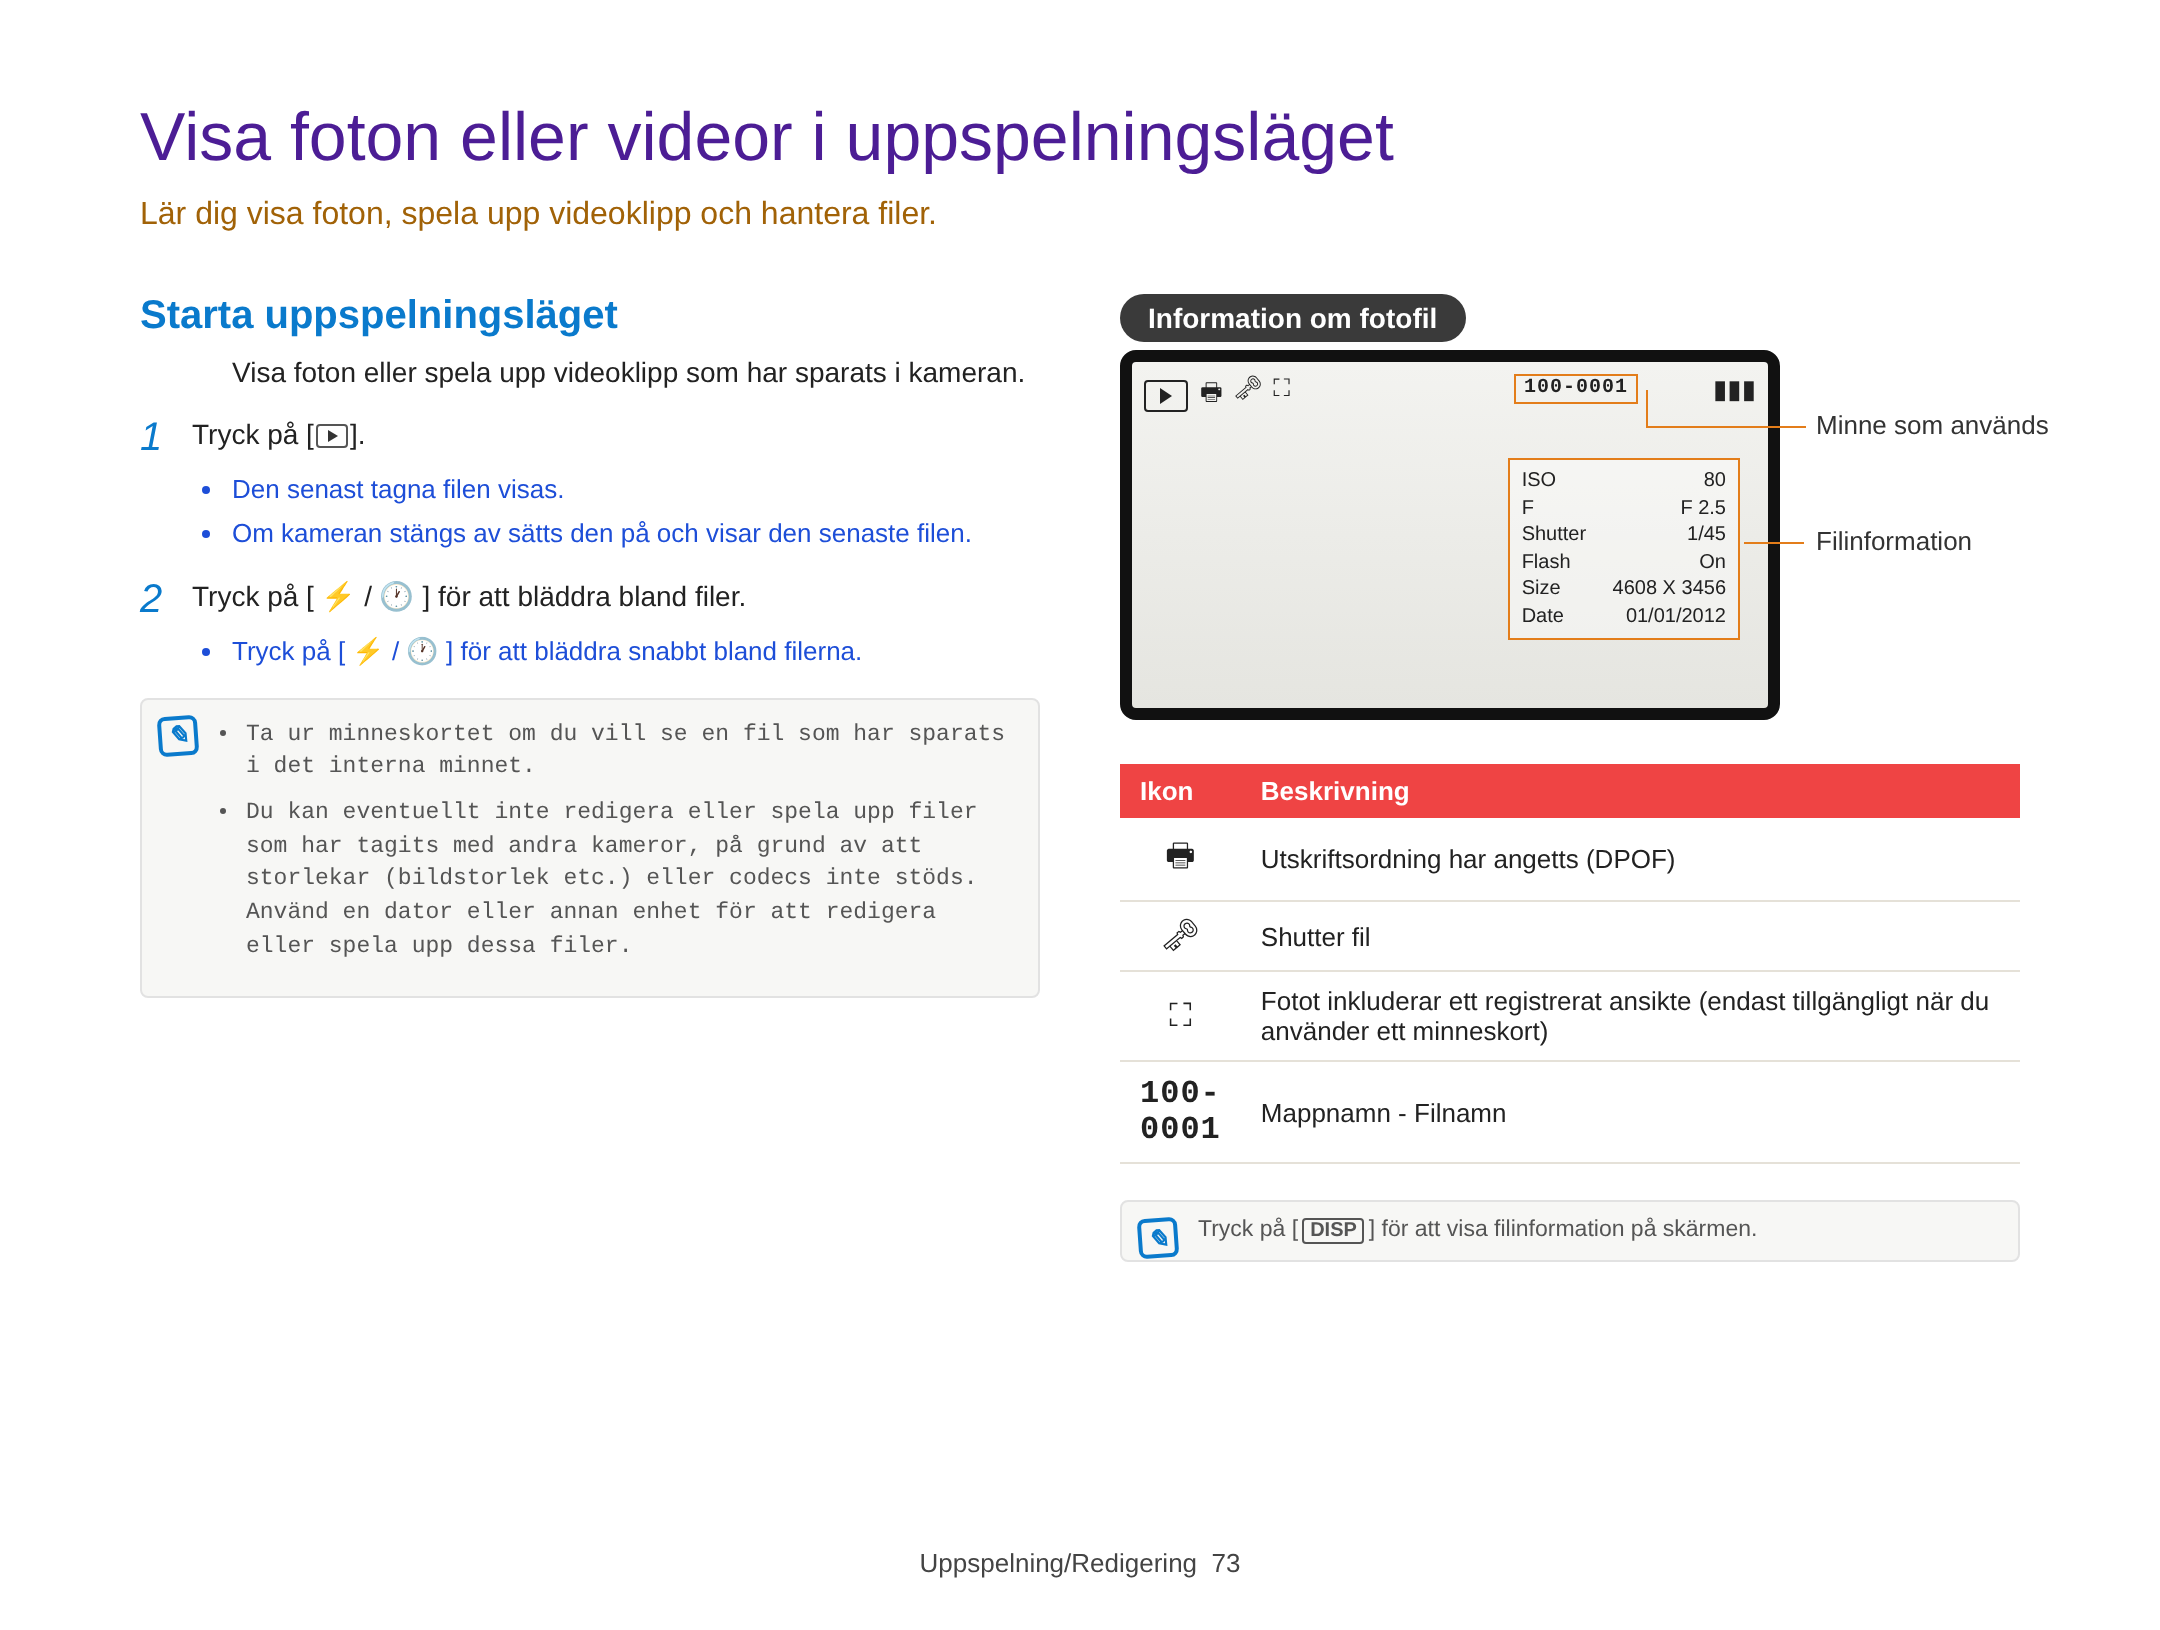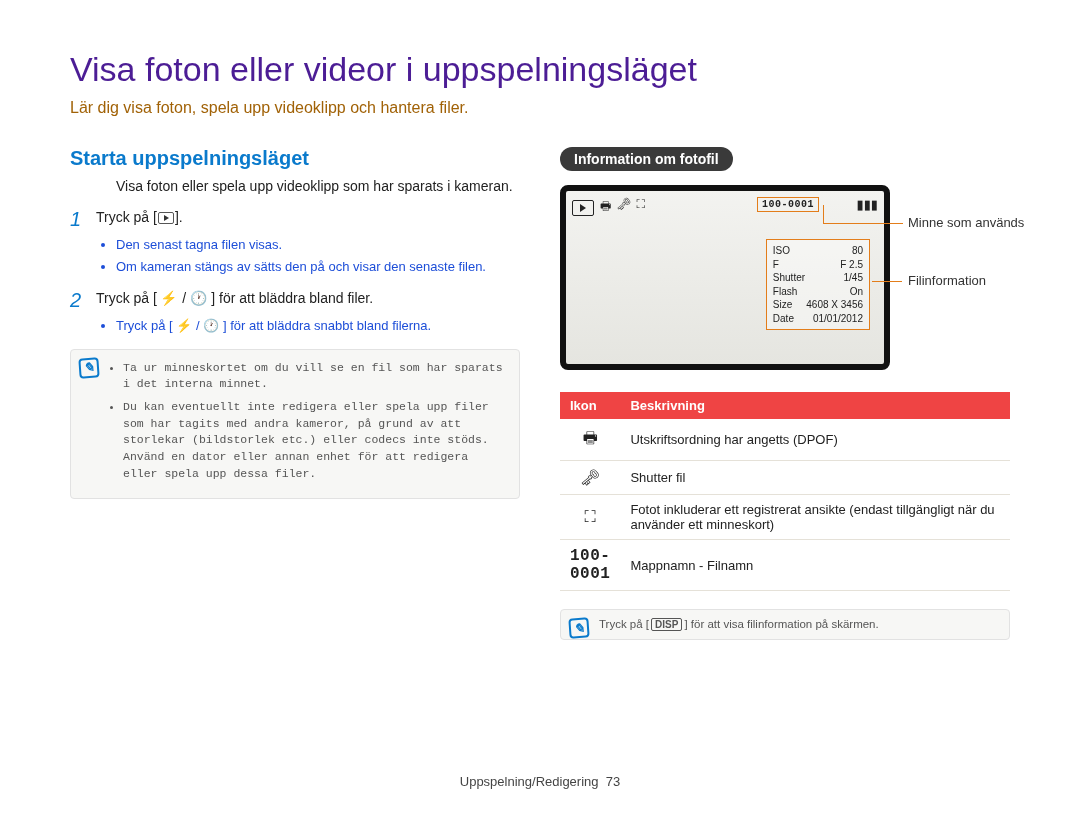--- a/index.html
+++ b/index.html
@@ -91,21 +91,21 @@
     transform: rotate(-4deg);
   }
   .badge {
     display: inline-block;
     background: #3a3a3a;
     color: #fff;
     font-size: 14px;
     font-weight: bold;
     padding: 4px 14px;
     border-radius: 12px;
-    margin-bottom: 14px;
+    margin-bottom: 4px;
   }
   .lcd {
     width: 330px;
     height: 185px;
     border: 6px solid #111;
     border-radius: 8px;
     background: linear-gradient(180deg,#f3f3f0,#e5e5e0);
     position: relative;
     margin-bottom: 22px;
   }
@@ -129,21 +129,21 @@
   }
   .lcd-batt { position: absolute; top: 6px; right: 6px; font-size: 13px; }
   .lcd-info {
     position: absolute; right: 14px; top: 48px;
     border: 1.5px solid #e37d1a;
     padding: 4px 6px;
     font-size: 10px; line-height: 1.35;
     background: rgba(255,255,255,0.4);
     font-family: Arial, sans-serif;
   }
-  .lcd-info .row { display: flex; justify-content: space-between; gap: 14px; }
+  .lcd-info .row { display: flex; justify-content: space-between; gap: 26px; }
   .callout {
     position: absolute;
     font-size: 13px;
     color: #333;
     white-space: nowrap;
   }
   .callout-line-h {
     position: absolute;
     height: 0;
     border-top: 1px solid #e37d1a;

